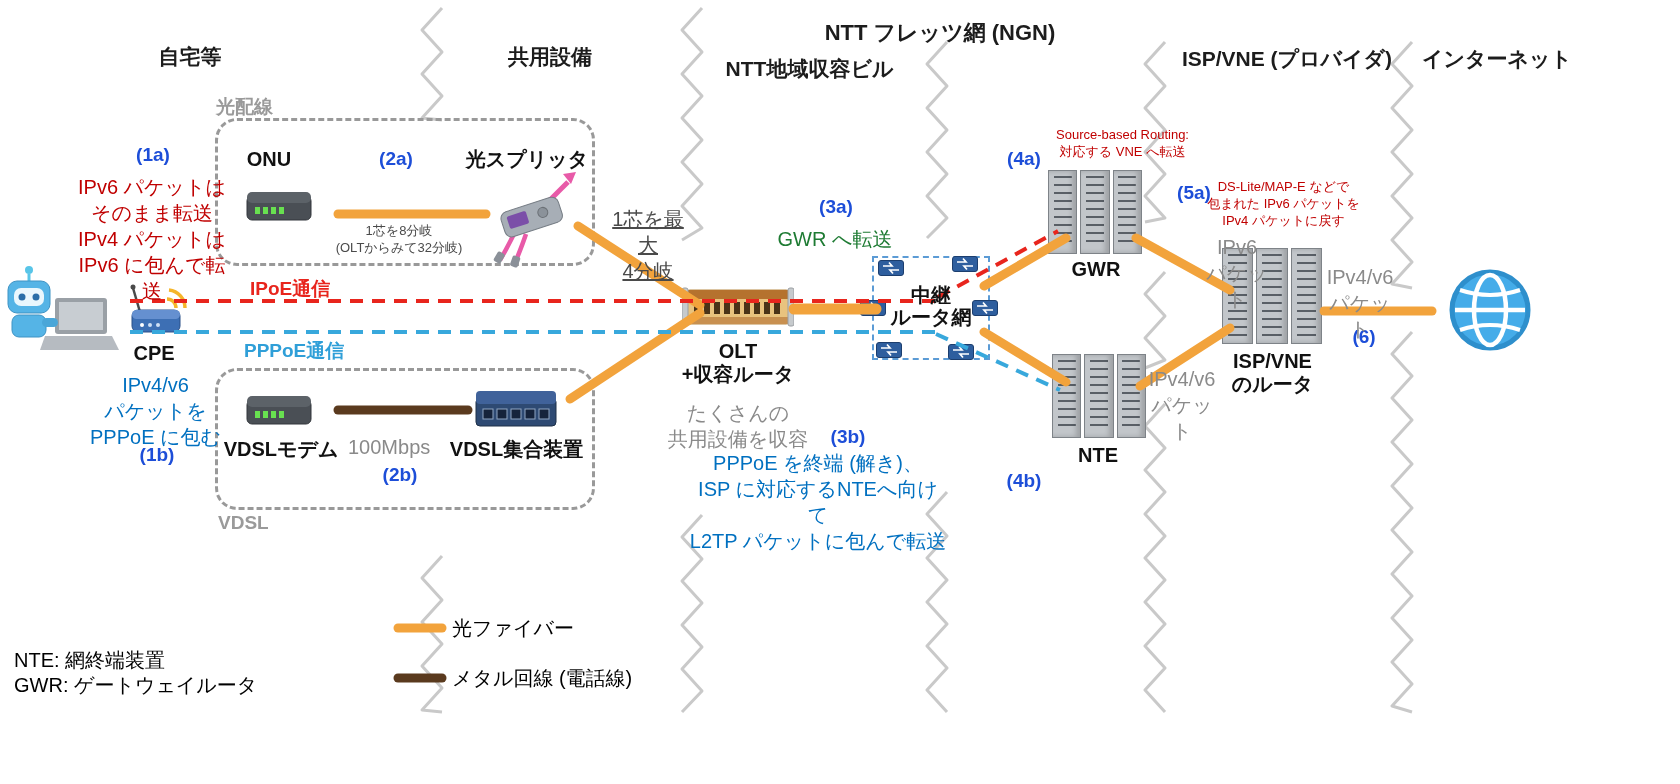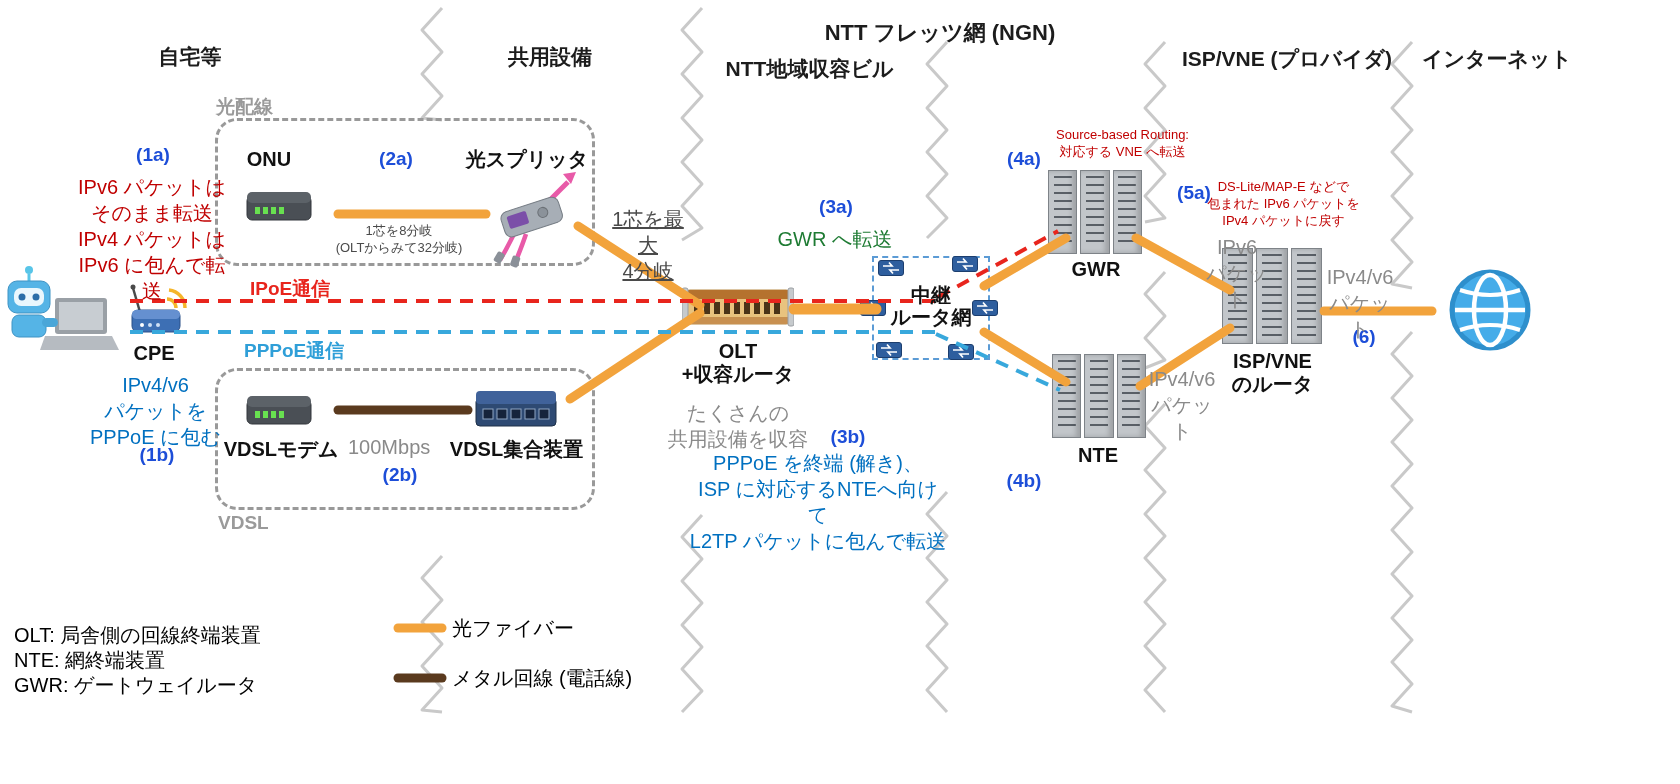--- a/index.html
+++ b/index.html
@@ -312,19 +312,18 @@
   <div class="txt note note-sm note-red" style="left:1196px;top:178px;width:175px;">DS-Lite/MAP-E などで
 包まれた IPv6 パケットを
 IPv4 パケットに戻す</div>
   <div class="txt note note-gray" style="left:1158px;top:234px;width:70px;margin-left:44px;">IPv6
 パケット</div>
   <div class="txt note note-gray" style="left:1146px;top:366px;width:72px;">IPv4/v6
 パケット</div>
   <div class="txt note note-gray" style="left:1324px;top:264px;width:72px;">IPv4/v6
 パケット</div>
 
-  <div class="txt legend-line" style="left:14px;top:623px;">OLT: 局舎側の回線終端装置</div>
   <div class="txt legend-line" style="left:14px;top:648px;">NTE: 網終端装置</div>
   <div class="txt legend-line" style="left:14px;top:673px;">GWR: ゲートウェイルータ</div>
   <div class="txt legend-line" style="left:452px;top:616px;">光ファイバー</div>
   <div class="txt legend-line" style="left:452px;top:666px;">メタル回線 (電話線)</div>
 
 </div>
 
 </body></html>

